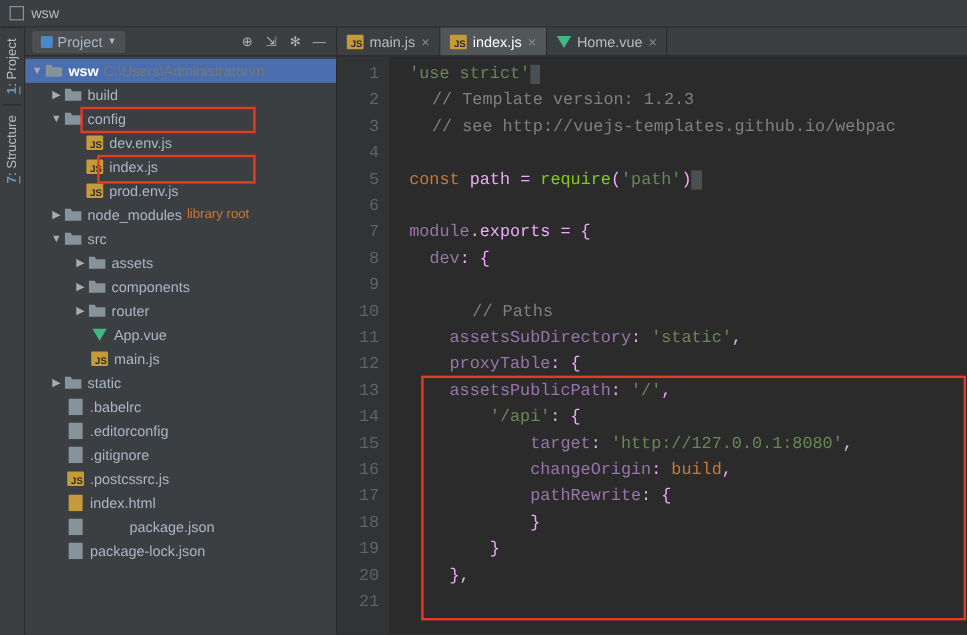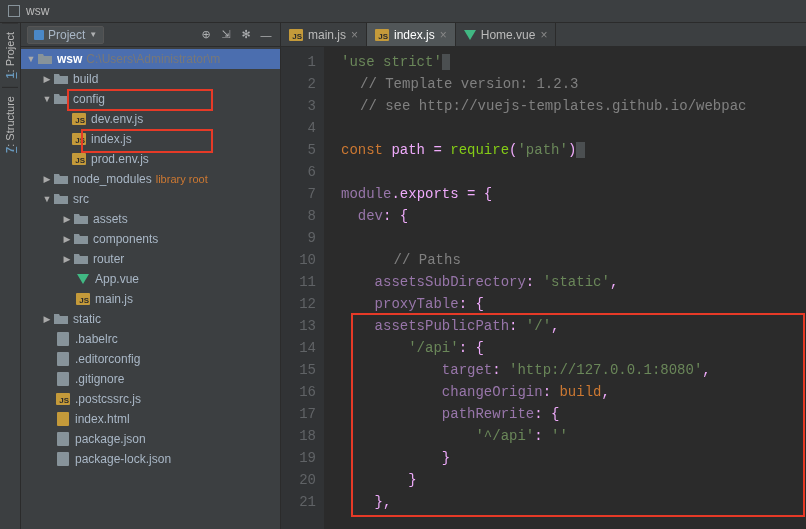--- a/index.html
+++ b/index.html
@@ -228,21 +228,21 @@
         <span class="tree-label">.postcssrc.js</span>
       </div>
       <div class="tree-row" style="padding-left:34px;">
         <span class="tree-icon">
             <svg width="12" height="14" viewBox="0 0 12 14">
               <rect fill="#c49a3a" width="12" height="14" rx="1"></rect>
             </svg>
           </span>
         <span class="tree-label">index.html</span>
       </div>
-      <div class="tree-row" style="padding-left:34px;">
+      <div class="tree-row" style="padding-left:34px;gap:33px;">
         <span class="tree-icon">
             <svg width="12" height="14" viewBox="0 0 12 14">
               <rect class="file-svg" width="12" height="14" rx="1"></rect>
             </svg>
           </span>
         <span class="tree-label">package.json</span>
       </div>
       <div class="tree-row" style="padding-left:34px;">
         <span class="tree-icon">
             <svg width="12" height="14" viewBox="0 0 12 14">
@@ -311,21 +311,20 @@
         <div class="code-line"><span class="plain">  </span><span class="prop">dev</span><span class="plain">: {</span></div>
         <div class="code-line"></div>
         <div class="code-line"><span class="plain">    </span><span class="cmt">// Paths</span></div>
         <div class="code-line"><span class="plain">    </span><span class="prop">assetsSubDirectory</span><span class="plain">: </span><span class="str">'static'</span><span class="plain">,</span></div>
         <div class="code-line"><span class="plain">    </span><span class="prop">proxyTable</span><span class="plain">: {</span></div>
         <div class="code-line"><span class="plain">    </span><span class="prop">assetsPublicPath</span><span class="plain">: </span><span class="str">'/'</span><span class="plain">,</span></div>
         <div class="code-line"><span class="plain">        </span><span class="str">'/api'</span><span class="plain">: {</span></div>
         <div class="code-line"><span class="plain">            </span><span class="prop">target</span><span class="plain">: </span><span class="str">'http://127.0.0.1:8080'</span><span class="plain">,</span></div>
         <div class="code-line"><span class="plain">            </span><span class="prop">changeOrigin</span><span class="plain">: </span><span class="bool">build</span><span class="plain">,</span></div>
         <div class="code-line"><span class="plain">            </span><span class="prop">pathRewrite</span><span class="plain">: {</span></div>
-        <div class="code-line"><span class="plain">                </span><span class="str">'^/api'</span><span class="plain">: </span><span class="str">''</span></div>
         <div class="code-line"><span class="plain">            </span><span class="plain">}</span></div>
         <div class="code-line"><span class="plain">        </span><span class="plain">}</span></div>
         <div class="code-line"><span class="plain">    </span><span class="plain">},</span></div>
 
         <div class="red-box" style="left:26px; top:266px; width:454px; height:204px;"></div>
       </div>
     </div>
   </div>
 </div>
 

